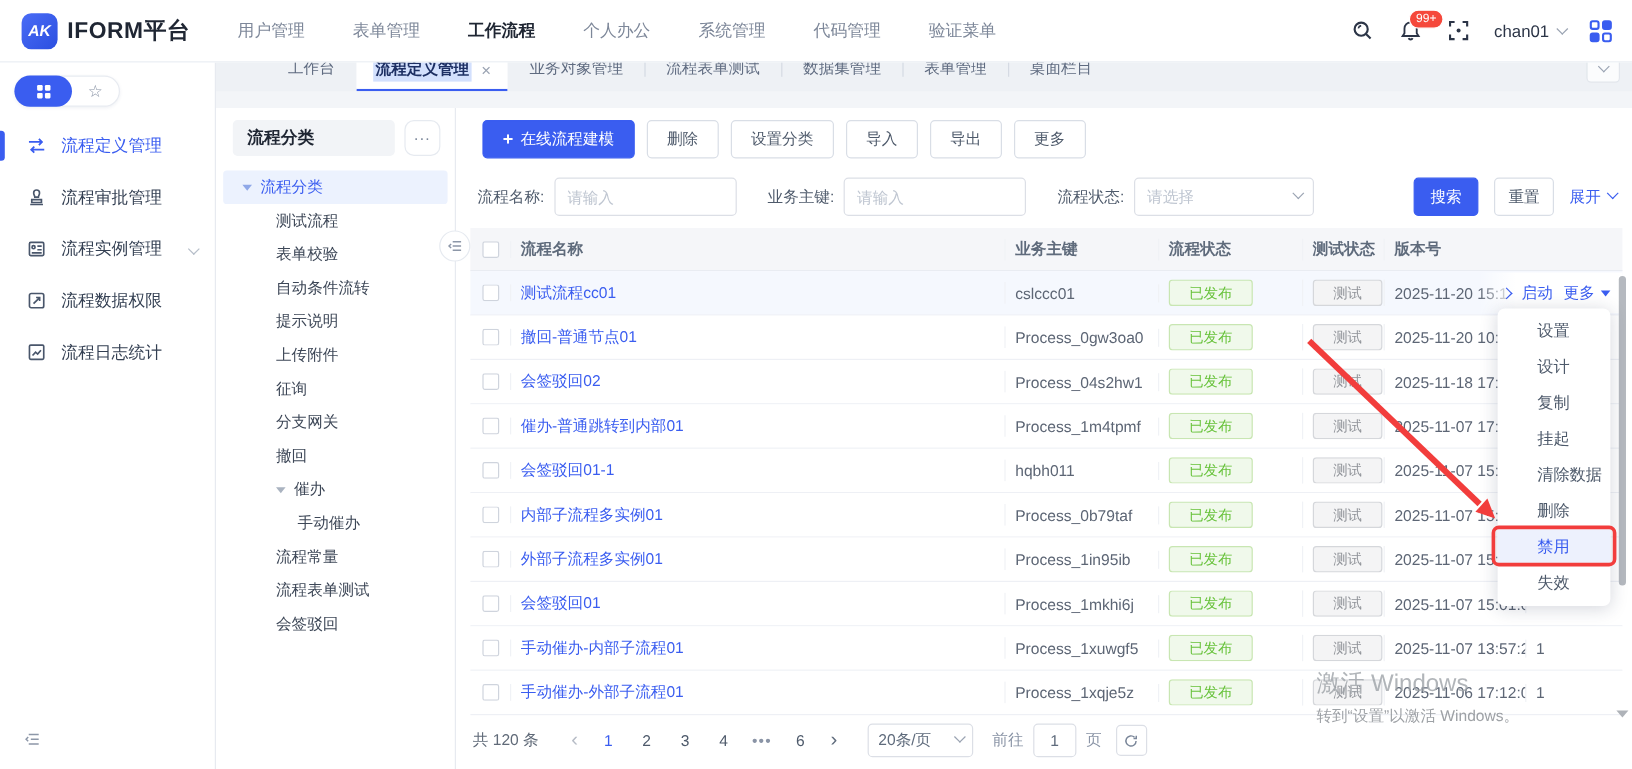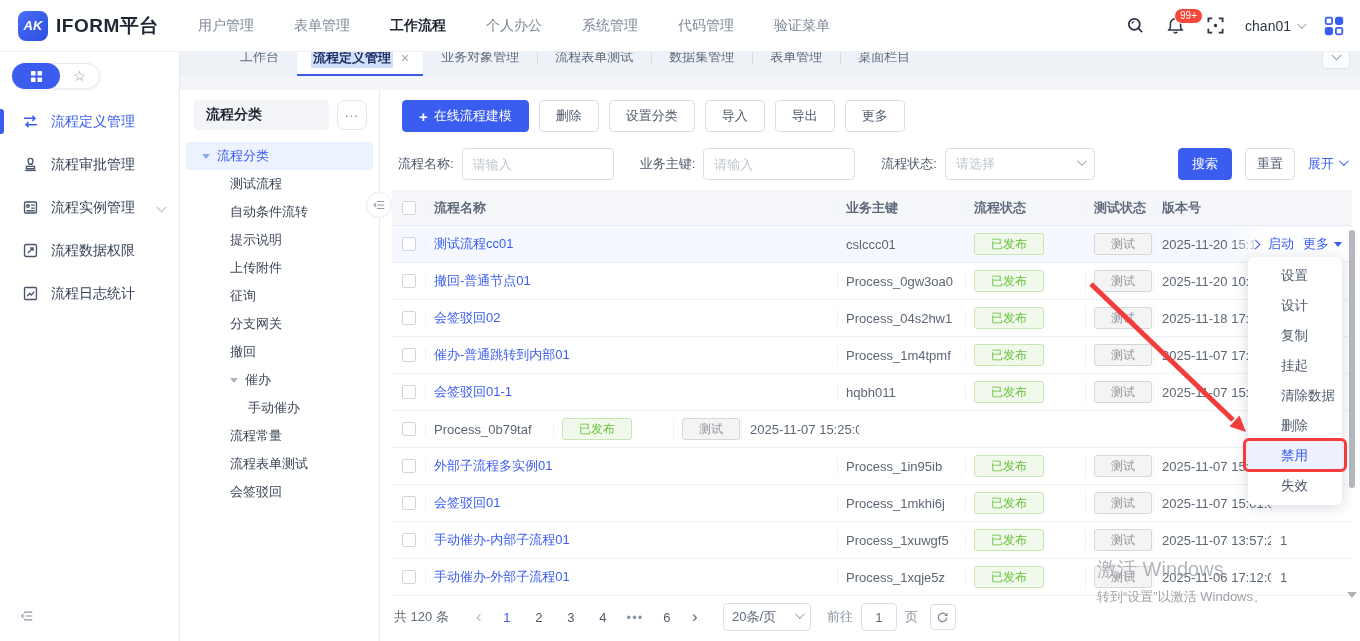--- a/index.html
+++ b/index.html
@@ -300,20 +300,23 @@
     </div>
     <div class="tree" id="tree">
         <div class="tree-row selected" style="padding-left: 16px;">
           <span class="tree-caret"></span>
           <span>流程分类</span>
         </div>
         <div class="tree-row" style="padding-left: 50px;">
           <span>测试流程</span>
         </div>
         <div class="tree-row" style="padding-left: 50px;">
+          <span>表单校验</span>
+        </div>
+        <div class="tree-row" style="padding-left: 50px;">
           <span>自动条件流转</span>
         </div>
         <div class="tree-row" style="padding-left: 50px;">
           <span>提示说明</span>
         </div>
         <div class="tree-row" style="padding-left: 50px;">
           <span>上传附件</span>
         </div>
         <div class="tree-row" style="padding-left: 50px;">
           <span>征询</span>
@@ -472,20 +475,23 @@
           </div>
           <div class="tcell c4">
             <span class="tag gray">测试</span>
           </div>
           <div class="tcell c5">2025-11-07 15:39:0</div>
           <div class="tcell c6"></div>
         </div>
         <div class="trow">
           <div class="tcell c0">
             <span class="cbx"></span>
+          </div>
+          <div class="tcell c1">
+            <span class="name-link">内部子流程多实例01</span>
           </div>
           <div class="tcell c2">Process_0b79taf</div>
           <div class="tcell c3">
             <span class="tag green">已发布</span>
           </div>
           <div class="tcell c4">
             <span class="tag gray">测试</span>
           </div>
           <div class="tcell c5">2025-11-07 15:25:0</div>
           <div class="tcell c6"></div>

